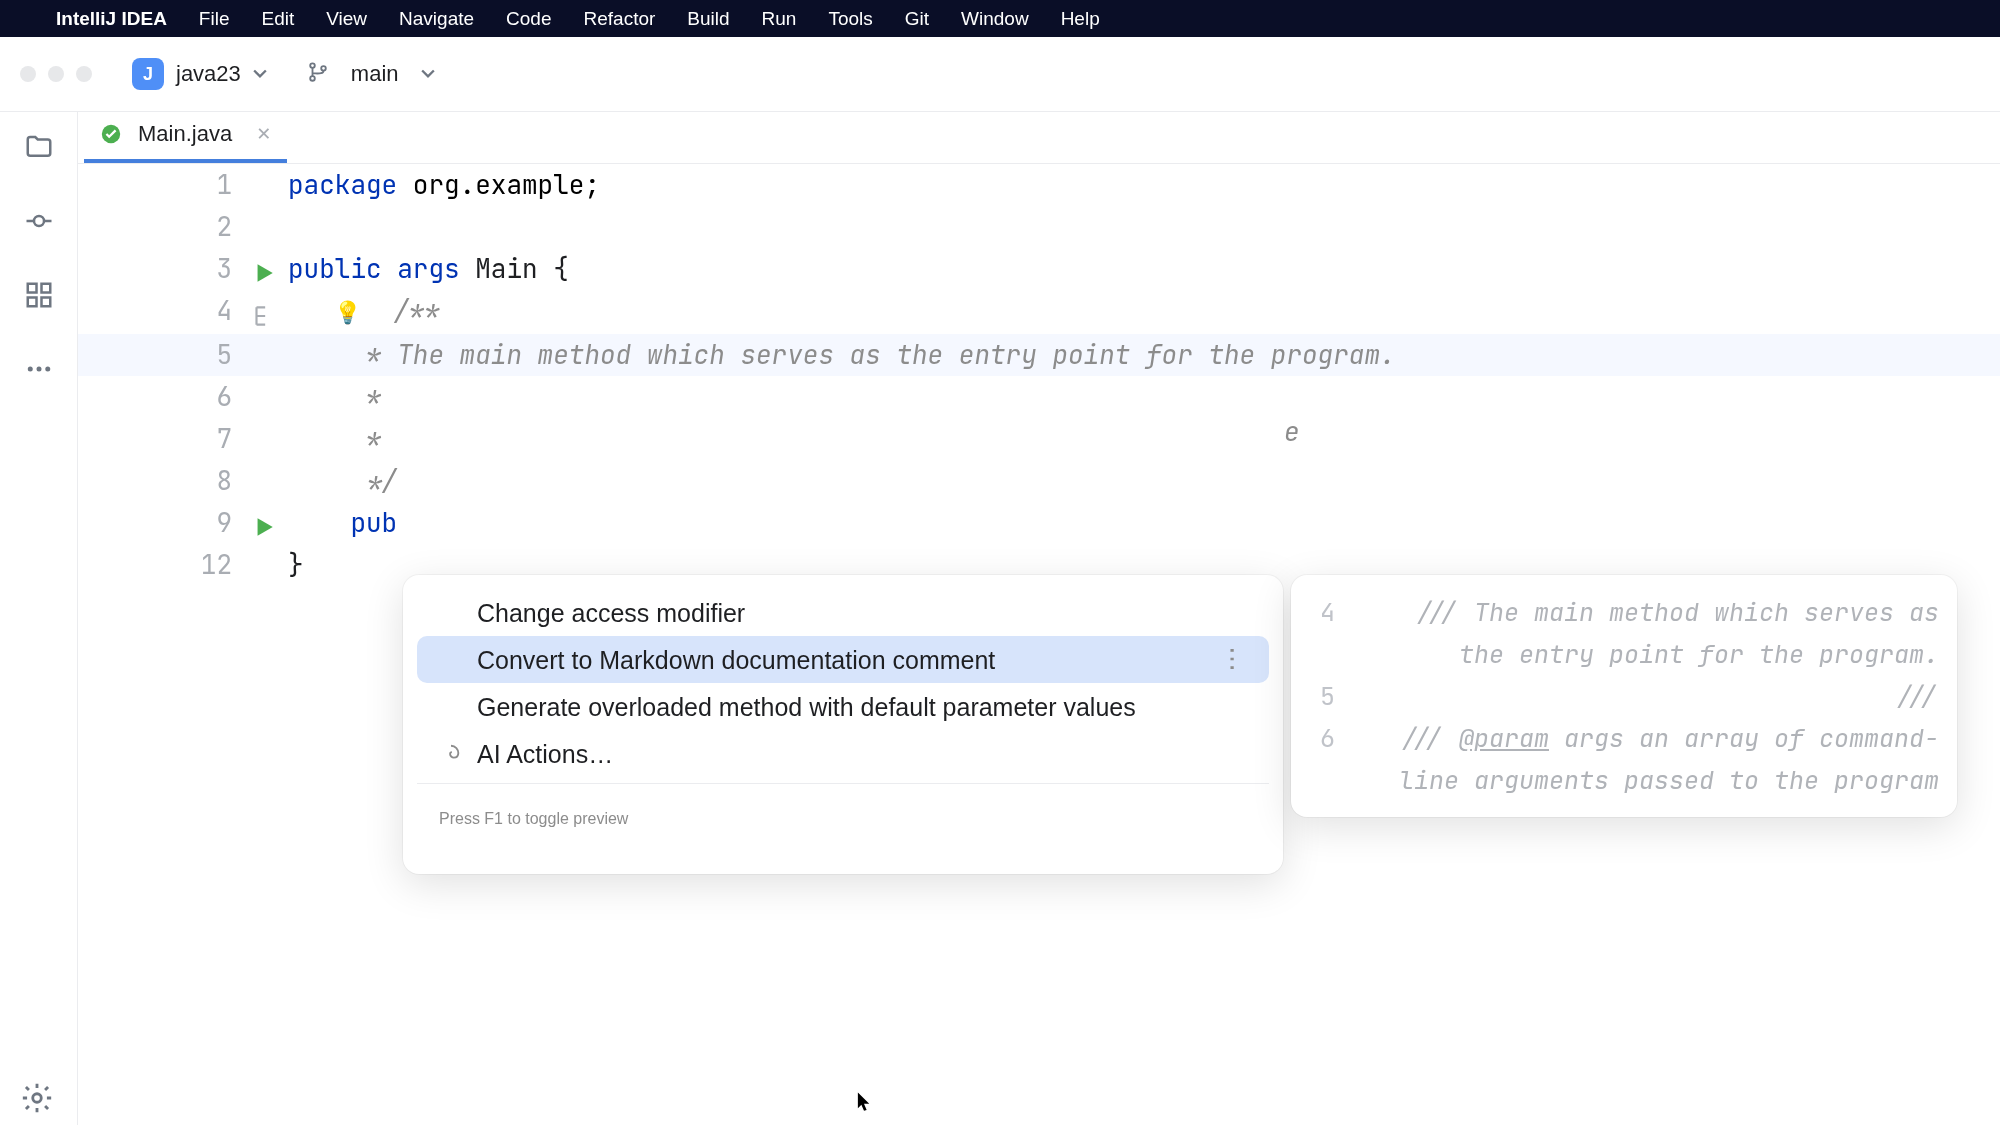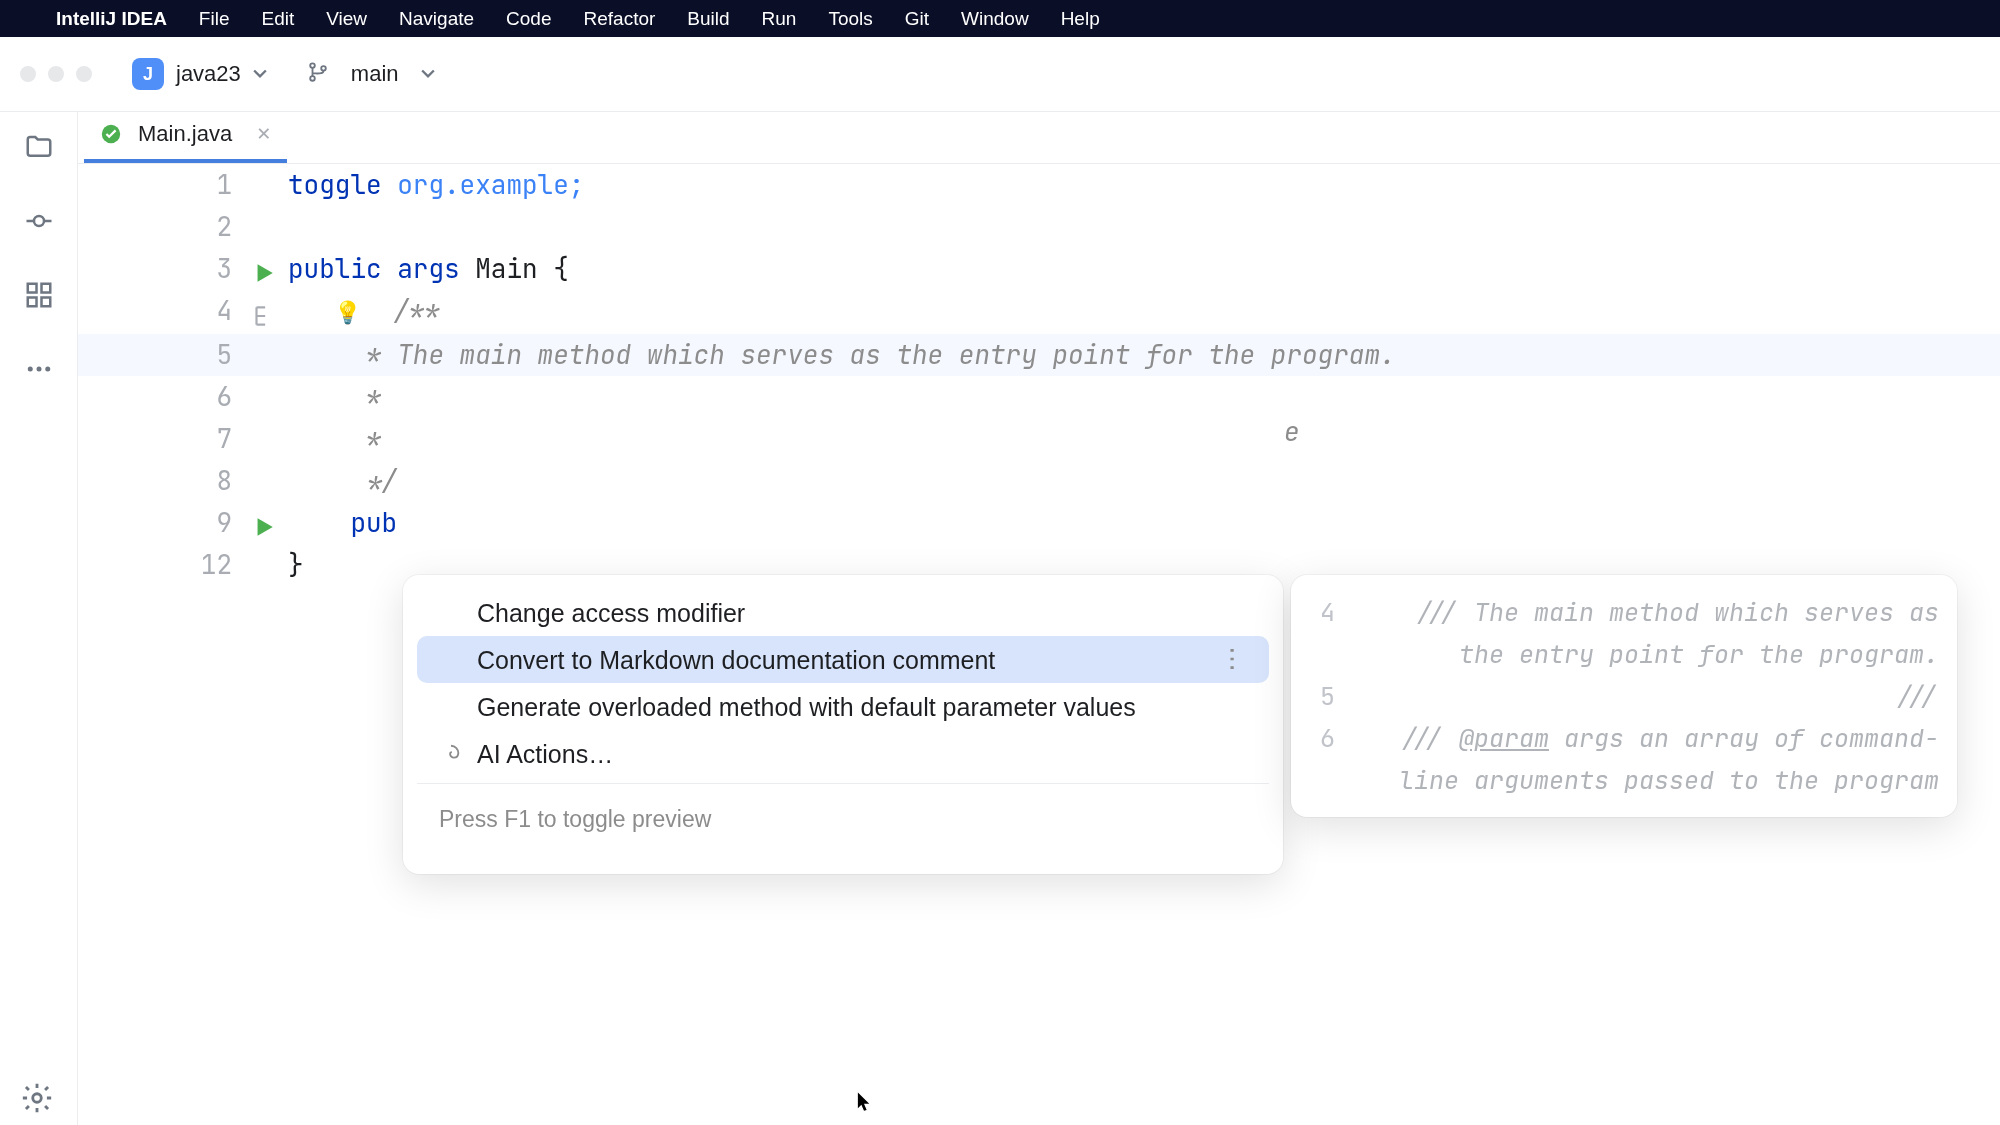--- a/index.html
+++ b/index.html
@@ -61,41 +61,41 @@
 .gutter{
   width:210px;text-align:right;color:#a9adb3;padding-right:56px;
   position:relative;user-select:none;
 }
 .gico{position:absolute;right:12px;top:50%;transform:translateY(-50%);width:26px;height:26px;}
 .run{color:#4caf50;}
 .bulb{color:#f5a623;font-size:22px;}
 .linetext{flex:1;white-space:pre;color:#1e1f22;}
 .currentline{background:#f5f8ff;}
 .kw{color:#0033b3;}
-.pkg{color:#3b82f6;}
+.pkg{color:#000000;}
 .cls{color:#1e1f22;}
 .comment{color:#8c8c8c;font-style:italic;}
 
 .popup{
   position:absolute;left:325px;top:411px;width:880px;
   background:#fff;border-radius:16px;
   box-shadow:0 10px 40px rgba(0,0,0,0.12),0 0 0 1px rgba(0,0,0,0.04);
   padding:14px 14px 16px 14px;font-family:-apple-system,sans-serif;
 }
 .popup-item{
   display:flex;align-items:center;gap:14px;padding:10px 22px;
   font-size:25px;color:#1e1f22;border-radius:10px;height:47px;
 }
 .popup-item.sel{background:#d7e4fb;}
 .popup-item .lead{width:24px;display:inline-flex;justify-content:center;color:#8c8c8c;}
 .popup-item .more{margin-left:auto;color:#8c8c8c;font-size:26px;letter-spacing:2px;transform:rotate(90deg);}
 .popup-ai{color:#7a5cc9;}
 .popup-foot{
   border-top:1px solid #ebecef;margin-top:6px;padding:14px 22px 18px;
-  color:#8c8c8c;font-size:23px;
+  color:#8c8c8c;font-size:16px;
 }
 
 .preview{
   position:absolute;left:1213px;top:411px;width:666px;
   background:#fff;border-radius:16px;
   box-shadow:0 10px 40px rgba(0,0,0,0.12),0 0 0 1px rgba(0,0,0,0.04);
   padding:16px 18px;font-family:"JetBrains Mono",Menlo,monospace;
   font-size:25px;line-height:42px;
 }
 .pline{display:flex;gap:20px;}
@@ -208,21 +208,21 @@
         </span>
         <span>Main.java</span>
         <span class="close">✕</span>
       </div>
     </div>
 
     <div class="editor">
 
       <div class="codeline">
         <div class="gutter">1</div>
-        <div class="linetext"><span class="kw">toggle</span><span class="pkg"> org.example;</span></div>
+        <div class="linetext"><span class="kw">package</span><span class="pkg"> org.example;</span></div>
       </div>
 
       <div class="codeline">
         <div class="gutter">2</div>
         <div class="linetext"></div>
       </div>
 
       <div class="codeline">
         <div class="gutter"><span>3</span>
           <span class="gico run">

